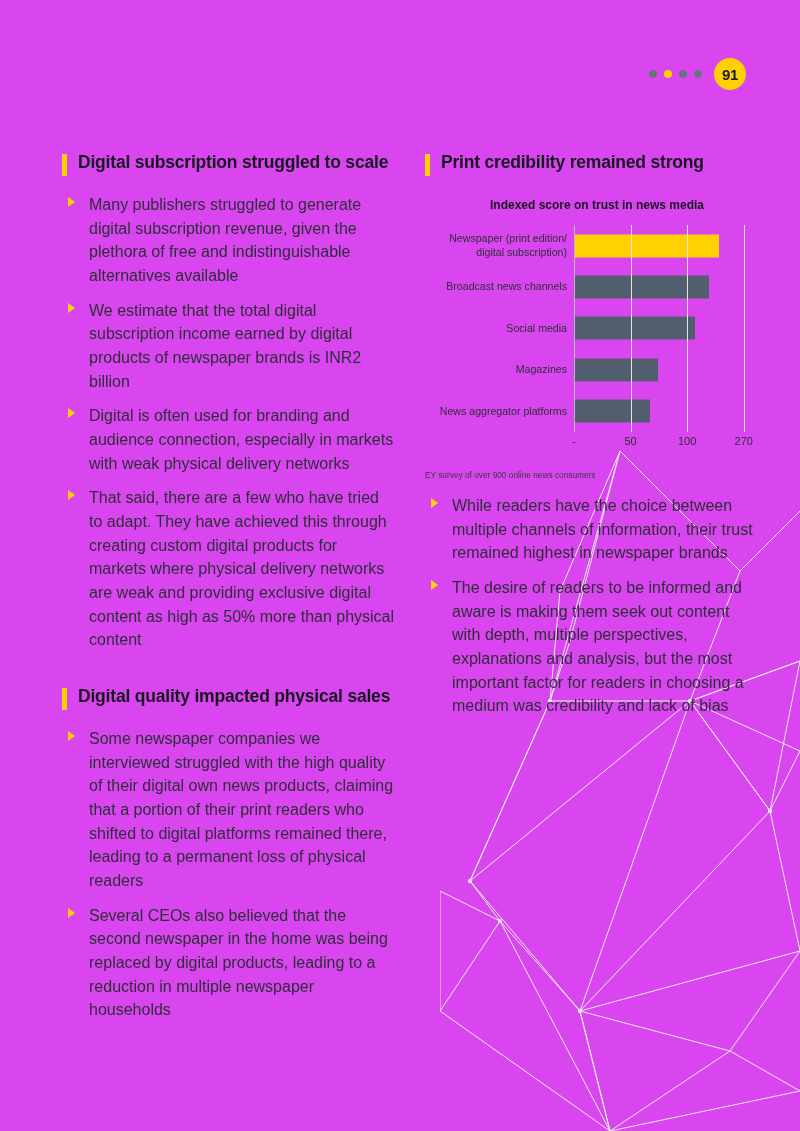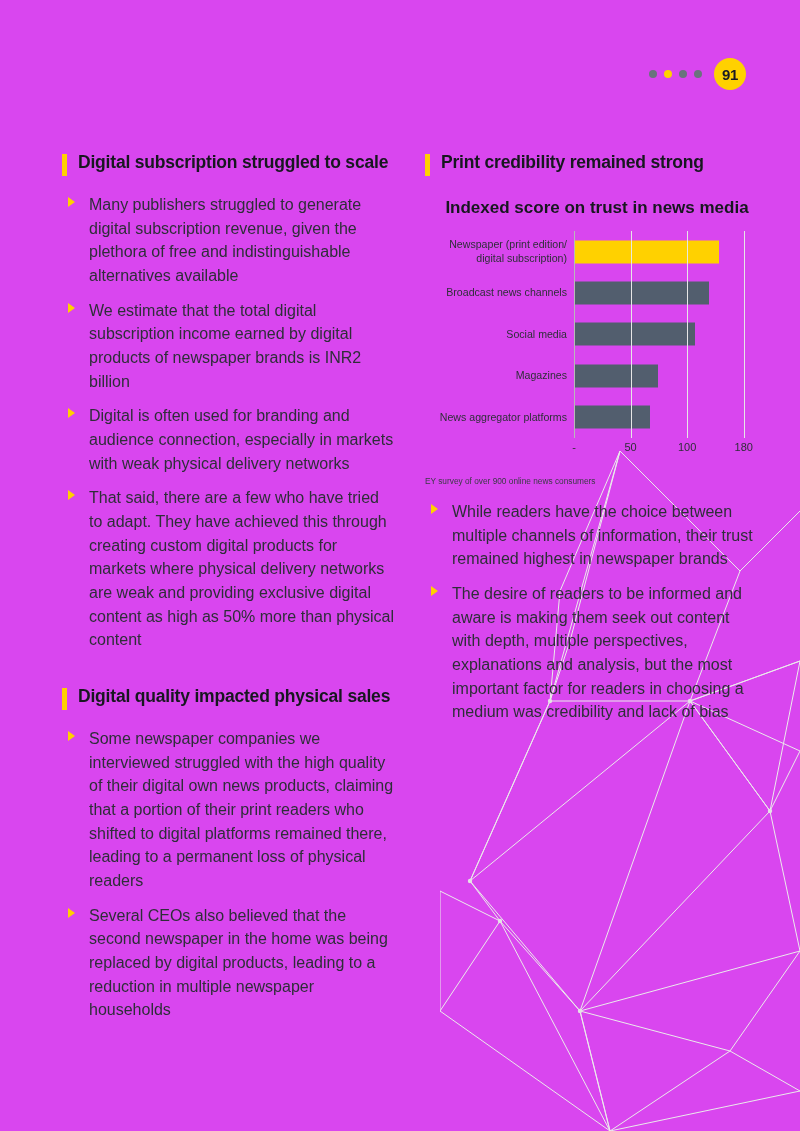--- a/index.html
+++ b/index.html
@@ -114,21 +114,21 @@
   }
   .bullet-text {
     font-size: 16px;
     line-height: 1.48;
     color: #2e2e38;
   }
 
   
   .chart-block { margin-top: 22px; }
   .chart-title {
-    font-size: 17px;
+    font-size: 12px;
     font-weight: bold;
     text-align: center;
     color: #17171f;
     margin-bottom: 13px;
     margin-left: 14px;
   }
   .chart-area {
     position: relative;
     width: 330px;
     height: 228px;
@@ -334,21 +334,21 @@
             </div>
           </div>
           <div class="grid-line" style="left: 318.688px;"></div>
           <div class="grid-line" style="left: 262.125px;"></div>
           <div class="grid-line" style="left: 205.562px;"></div>
         <div class="axis-line"></div>
         <div class="x-ticks" id="x-ticks">
             <span class="x-tick" style="left: 0px;">-</span>
             <span class="x-tick" style="left: 56.5625px;">50</span>
             <span class="x-tick" style="left: 113.125px;">100</span>
-            <span class="x-tick" style="left: 169.688px;">180</span>
+            <span class="x-tick" style="left: 169.688px;">270</span>
           </div>
       </div>
     </div>
 
     <div class="footnote">EY survey of over 900 online news consumers</div>
 
     <div class="bullet">
       <span class="bullet-marker"></span>
       <span class="bullet-text">While readers have the choice between multiple channels of information, their trust remained highest in newspaper brands</span>
     </div>

